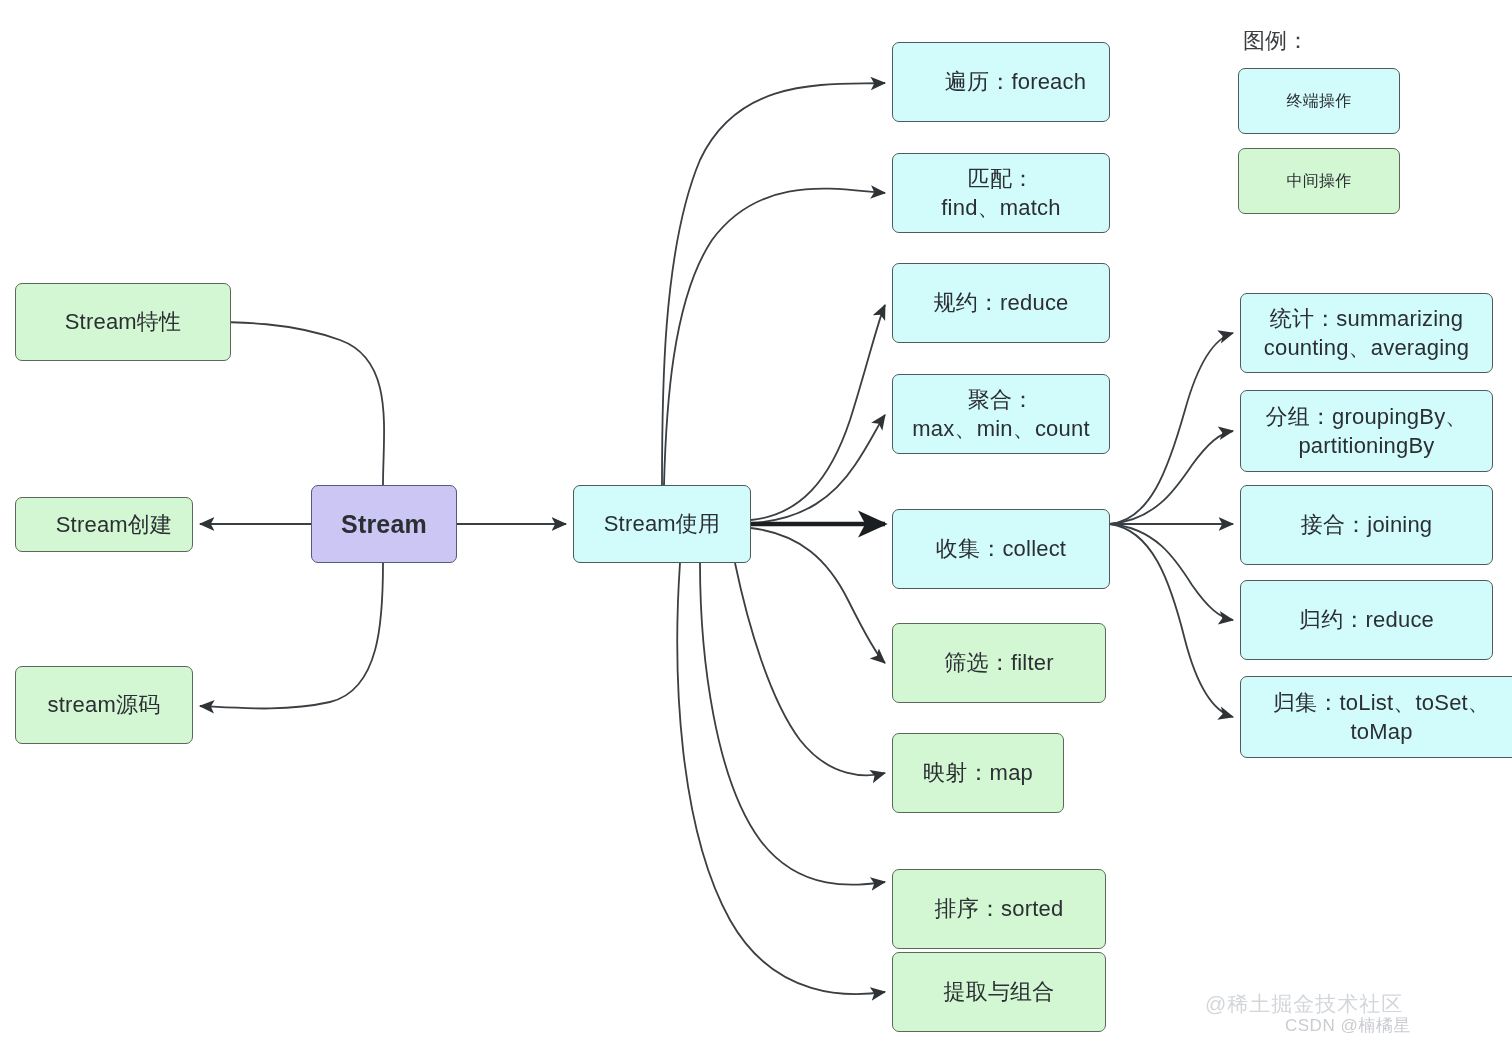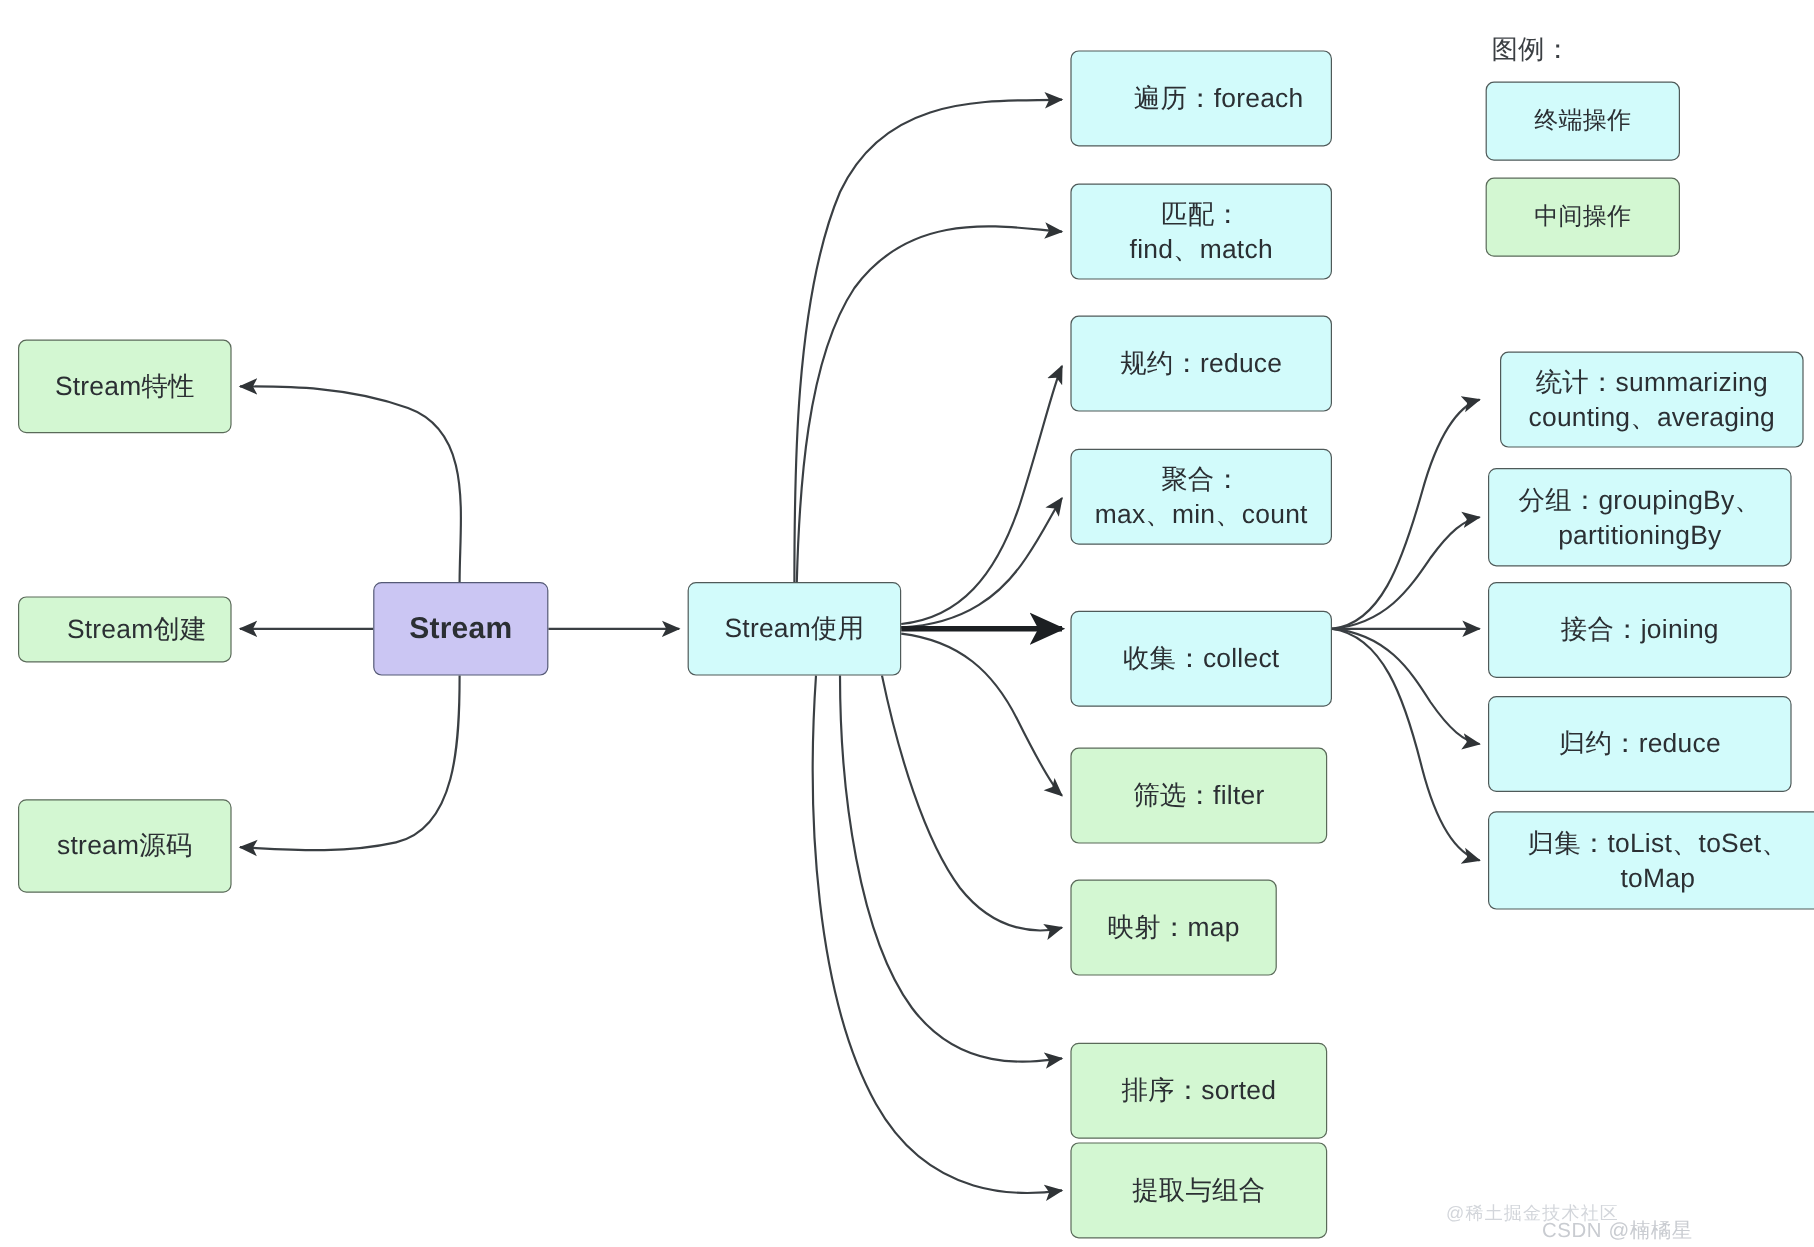--- a/index.html
+++ b/index.html
@@ -56,29 +56,28 @@
     border-color: #555a76;
     font-weight: bold;
     font-size: 25px;
   }
   .legend-title {
     position: absolute;
     font-size: 22px;
     color: #3b3f43;
   }
   .legend-box {
-    font-size: 20px;
+    font-size: 16px;
   }
   .watermark-main {
     position: absolute;
-    font-size: 15px;
+    font-size: 21px;
     color: #d3d6db;
     letter-spacing: 1px;
     white-space: nowrap;
-    margin-top: 12px;
   }
   .watermark-sub {
     position: absolute;
     font-size: 17px;
     color: #c9ccd1;
     letter-spacing: 0.5px;
     white-space: nowrap;
   }
 </style>
 </head>
@@ -112,36 +111,36 @@
         <path d="M 1110,524 C 1150,520 1168,470 1185,410 C 1198,363 1215,338 1233,333" fill="none" stroke="#3a3f43" stroke-width="1.8" marker-end="url(#arrow)"></path>
         <path d="M 1110,524 C 1155,520 1175,490 1192,465 C 1208,443 1220,433 1233,431" fill="none" stroke="#3a3f43" stroke-width="1.8" marker-end="url(#arrow)"></path>
         <path d="M 1110,524 L 1233,524" fill="none" stroke="#3a3f43" stroke-width="1.8" marker-end="url(#arrow)"></path>
         <path d="M 1110,524 C 1155,528 1175,558 1192,585 C 1208,608 1220,618 1233,620" fill="none" stroke="#3a3f43" stroke-width="1.8" marker-end="url(#arrow)"></path>
         <path d="M 1110,524 C 1152,530 1170,580 1185,640 C 1198,690 1215,712 1233,717" fill="none" stroke="#3a3f43" stroke-width="1.8" marker-end="url(#arrow)"></path>
       </g>
   </svg>
 
   <div id="nodes-layer">
       <div class="node root" style="left: 311px; top: 485px; width: 146px; height: 78px; text-align: right;">Stream</div>
-      <div class="node intermediate" style="left: 15px; top: 283px; width: 178px; height: 78px; text-align: right;">Stream特性</div>
+      <div class="node intermediate" style="left: 15px; top: 283px; width: 216px; height: 78px; text-align: right;">Stream特性</div>
       <div class="node intermediate" style="left: 15px; top: 497px; width: 178px; height: 55px; padding-left: 28px;">Stream创建</div>
       <div class="node intermediate" style="left: 15px; top: 666px; width: 178px; height: 78px;">stream源码</div>
       <div class="node terminal" style="left: 573px; top: 485px; width: 178px; height: 78px;">Stream使用</div>
       <div class="node terminal" style="left: 892px; top: 42px; width: 218px; height: 80px; padding-left: 37px;">遍历：foreach</div>
       <div class="node terminal" style="left: 892px; top: 153px; width: 218px; height: 80px;">匹配：
 find、match</div>
       <div class="node terminal" style="left: 892px; top: 263px; width: 218px; height: 80px;">规约：reduce</div>
       <div class="node terminal" style="left: 892px; top: 374px; width: 218px; height: 80px;">聚合：
 max、min、count</div>
       <div class="node terminal" style="left: 892px; top: 485px; width: 218px; height: 80px; margin-top: 24px;">收集：collect</div>
       <div class="node intermediate" style="left: 892px; top: 623px; width: 214px; height: 80px;">筛选：filter</div>
       <div class="node intermediate" style="left: 892px; top: 733px; width: 172px; height: 80px;">映射：map</div>
       <div class="node intermediate" style="left: 892px; top: 842px; width: 214px; height: 80px; margin-top: 27px;">排序：sorted</div>
       <div class="node intermediate" style="left: 892px; top: 952px; width: 214px; height: 80px;">提取与组合</div>
-      <div class="node terminal" style="left: 1240px; top: 293px; width: 253px; height: 80px; margin-left: 10px;">统计：summarizing
+      <div class="node terminal" style="left: 1240px; top: 293px; width: 253px; height: 80px;">统计：summarizing
 counting、averaging</div>
       <div class="node terminal" style="left: 1240px; top: 390px; width: 253px; height: 82px;">分组：groupingBy、
 partitioningBy</div>
       <div class="node terminal" style="left: 1240px; top: 485px; width: 253px; height: 80px;">接合：joining</div>
       <div class="node terminal" style="left: 1240px; top: 580px; width: 253px; height: 80px;">归约：reduce</div>
       <div class="node terminal" style="left: 1240px; top: 676px; width: 283px; height: 82px;">归集：toList、toSet、
 toMap</div>
     </div>
 
   <div class="legend-title" style="left: 1243px; top: 26px;">图例：</div>

